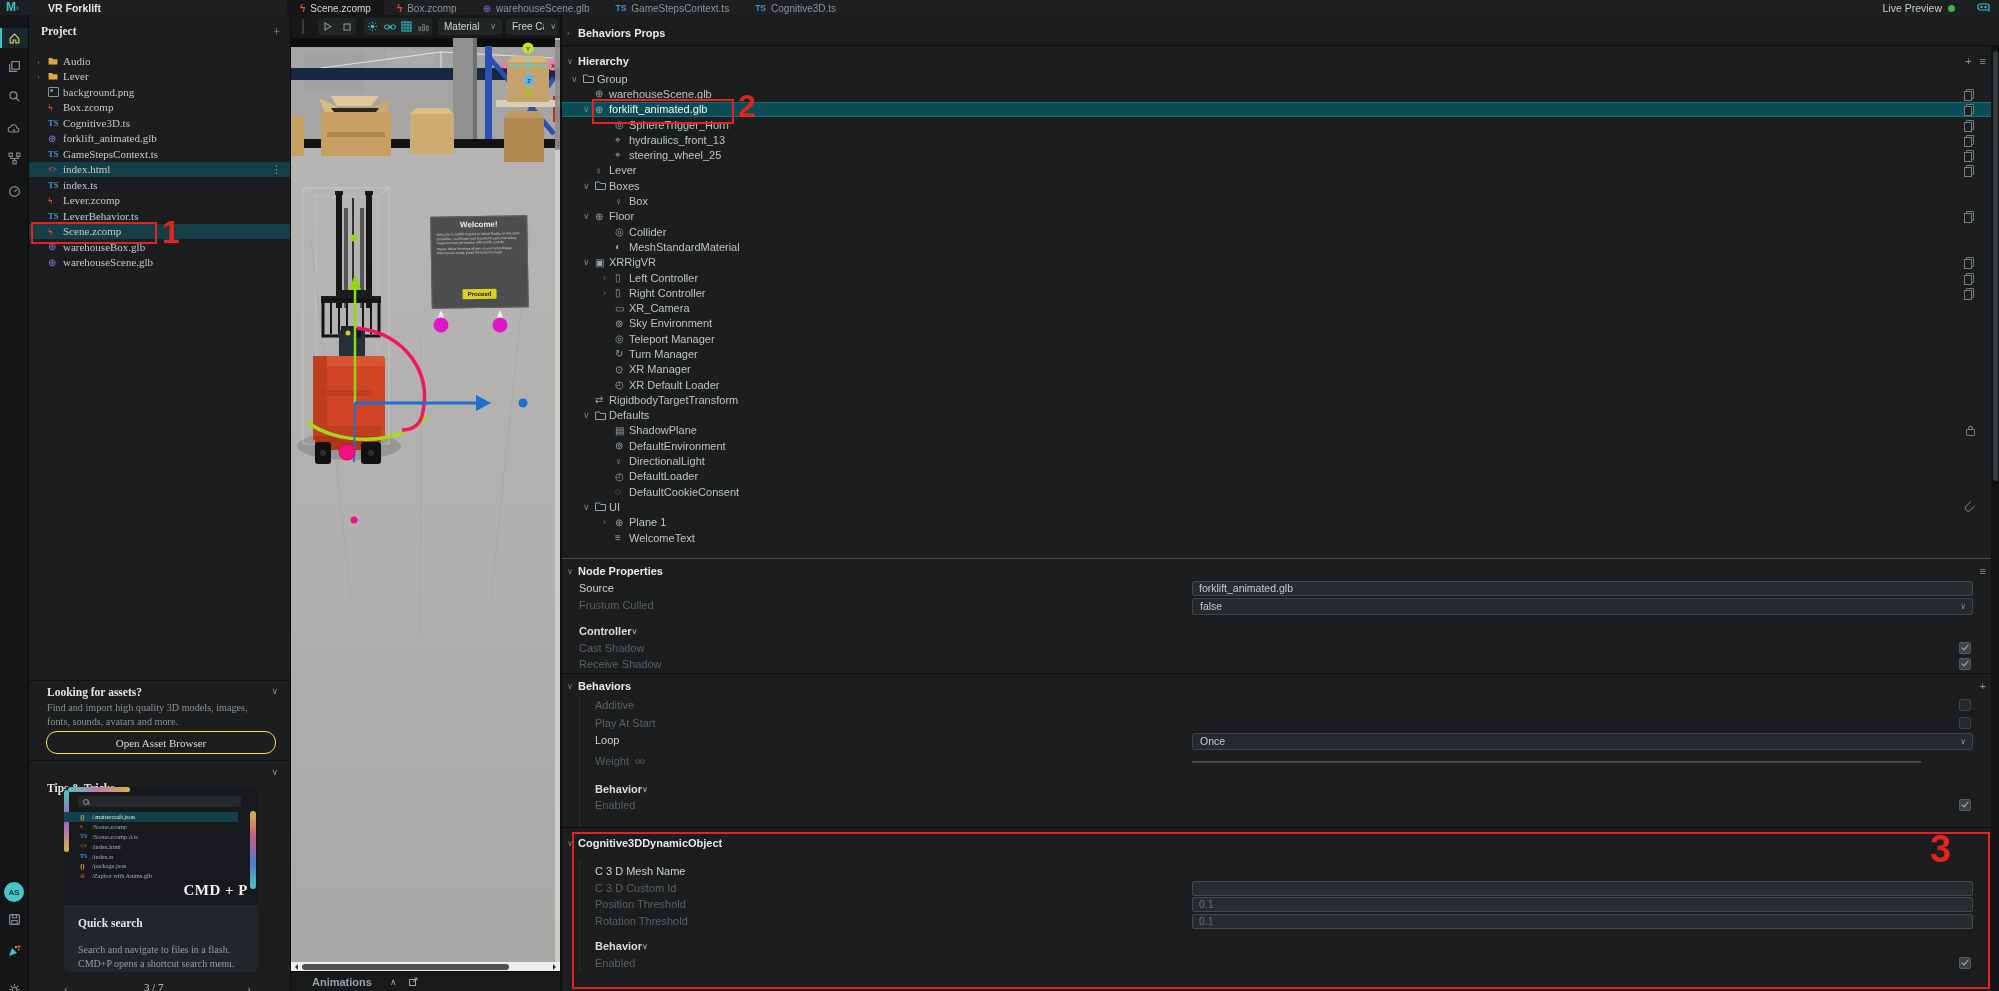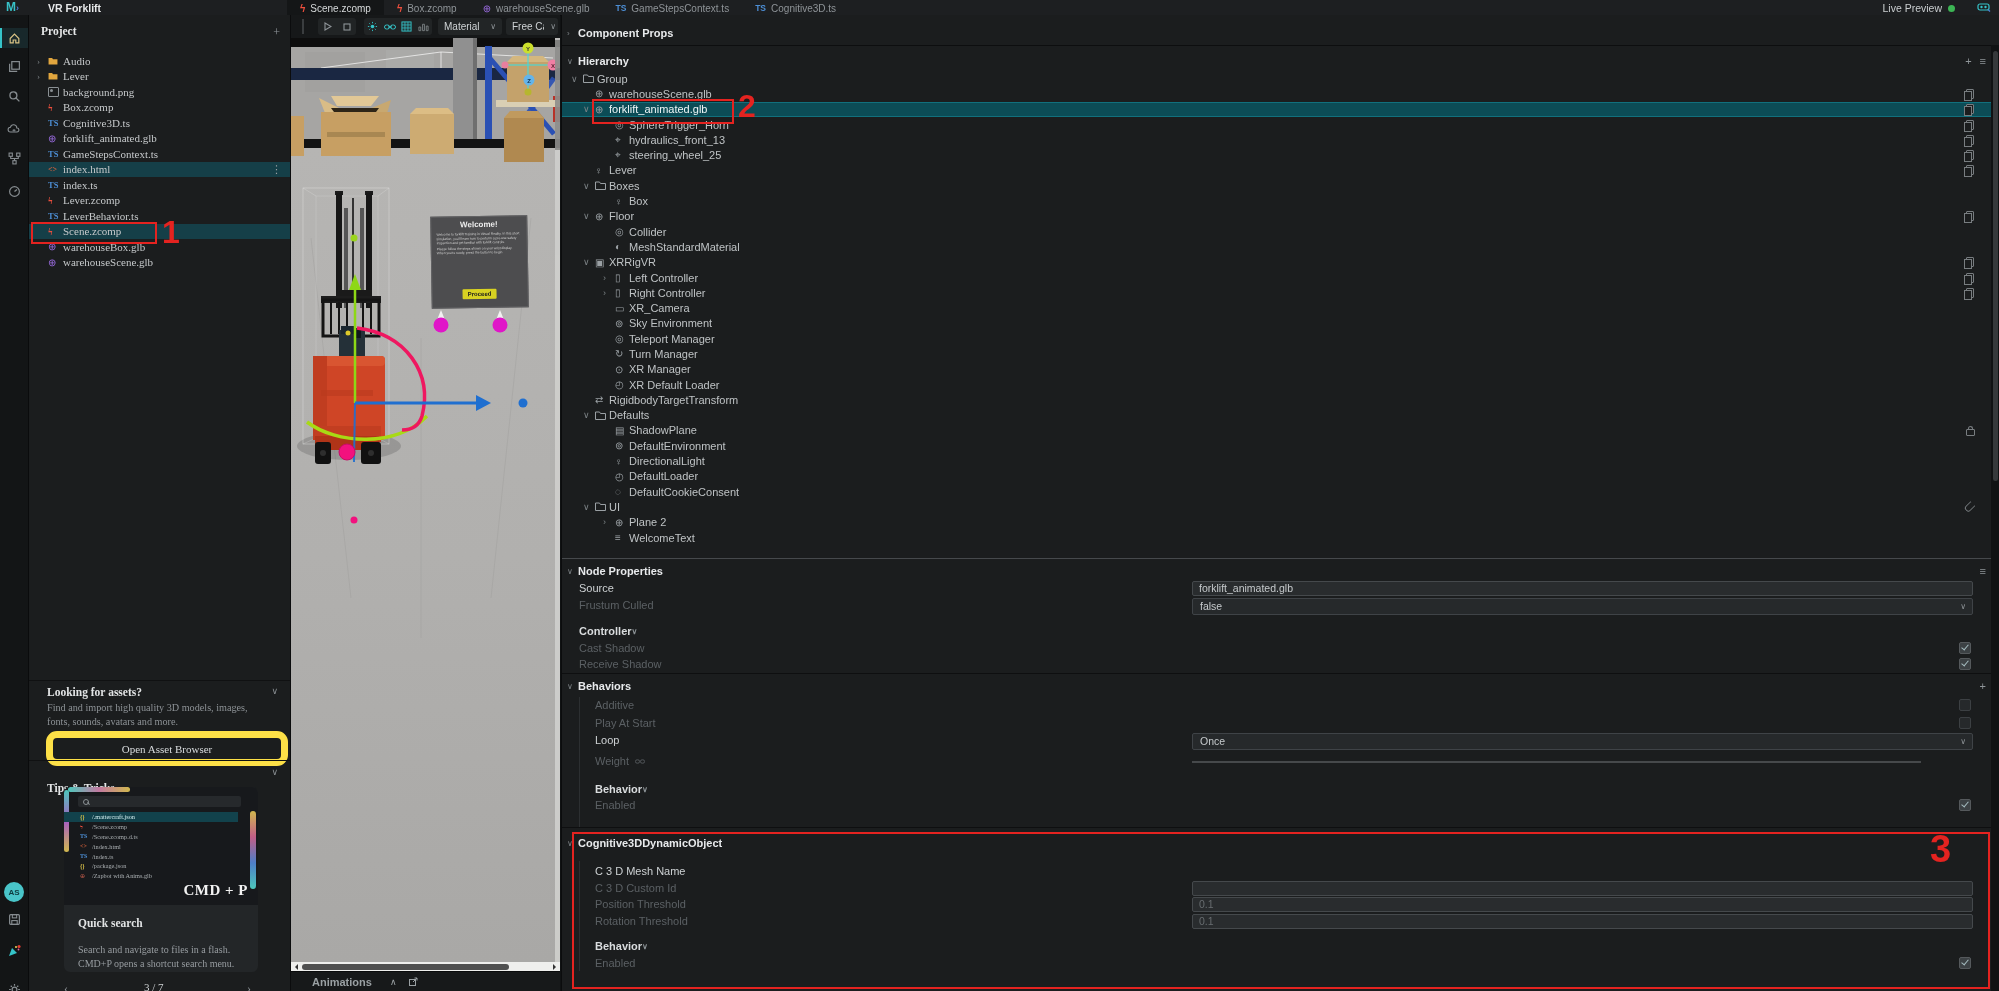--- a/index.html
+++ b/index.html
@@ -39,21 +39,21 @@
   .frow.sel{background:#153f48;}
   .frow .kb{margin-left:auto;margin-right:8px;color:#9ca1a4;}
   .fold{width:10px;height:8px;}
   .imgic{width:9px;height:8px;border:1px solid #8a9094;border-radius:1px;position:relative;}
   .imgic::after{content:"";position:absolute;width:3px;height:3px;border-radius:50%;background:#8a9094;left:1px;top:1px;}
   
   .ldiv{position:absolute;left:0;width:100%;border-top:1px solid #101112;}
   .secthead{position:absolute;left:18px;font-weight:bold;font-size:11.5px;color:#e2e4e5;}
   .sectchev{position:absolute;right:12px;color:#8a9094;font-size:9px;}
   #assetdesc{position:absolute;left:18px;top:686px;width:218px;color:#8d9296;font-size:10.2px;line-height:1.42;}
-  #assetbtn{position:absolute;left:17px;top:716px;width:228px;height:21px;border:7px solid #fde047;border-radius:11px;
+  #assetbtn{position:absolute;left:17px;top:716px;width:228px;height:21px;border:1px solid #fde047;border-radius:11px;
             color:#d8dbdd;font-size:11px;display:flex;align-items:center;justify-content:center;}
   #tipcard{position:absolute;left:35px;top:772px;width:194px;height:185px;background:#232628;border-radius:6px;overflow:hidden;}
   #tipimg{position:absolute;left:0;top:0;width:194px;height:118px;background:#17191c;}
   .holo1{position:absolute;left:0;top:3px;width:5px;height:62px;border-radius:3px;background:linear-gradient(#57e6d8,#c06ae0,#f2d457);opacity:.85;}
   .holo2{position:absolute;left:4px;top:0;width:62px;height:5px;border-radius:3px;background:linear-gradient(90deg,#57e6d8,#e08ab8,#f2d457);opacity:.85;}
   .holo3{position:absolute;right:2px;top:24px;width:6px;height:78px;border-radius:3px;background:linear-gradient(#f2d457,#e06a9a,#5790e6,#57e6d8);opacity:.85;}
   #minisearch{position:absolute;left:14px;top:9px;width:158px;height:11px;background:#26292c;border-radius:2px;display:flex;align-items:center;padding-left:5px;}
   .mglass{width:4px;height:4px;border:1px solid #8a9094;border-radius:50%;position:relative;}
   .mglass::after{content:"";position:absolute;left:3px;top:3px;width:3px;height:1px;background:#8a9094;transform:rotate(45deg);}
   .mrow{display:flex;align-items:center;gap:4px;height:9.8px;padding-left:16px;font-size:6.3px;color:#a9aeb1;width:158px;}
@@ -580,21 +580,21 @@
     <svg width="9" height="9" viewBox="0 0 9 9">
         <rect x="0.5" y="2.5" width="6" height="6" fill="none" stroke="#9aa0a3"></rect>
         <path d="M4 5L8 1M5.5 1H8v2.5" stroke="#9aa0a3" fill="none"></path>
       </svg>
   </span>
 </div>
 
 <div id="rpanel">
   <div class="phead" style="top:10px">
     <span class="ch">›</span>
-    <span class="ht">Component Props</span>
+    <span class="ht">Behaviors Props</span>
   </div>
   <div class="sep" style="top:30px;background:#0d0e0f"></div>
 
   <div class="phead" style="top:38px">
     <span class="ch">∨</span>
     <span class="ht">Hierarchy</span>
     <span class="rt" style="right:14px">
         <span>+</span>
         <span>≡</span>
       </span>
@@ -786,21 +786,21 @@
             <path d="M.5 1h4l1 1.5h5V8.5H.5z" fill="none" stroke="#9aa0a4"></path>
           </svg></span>
         <span>UI</span>
         <span class="bdg">
           <i class="clp"></i>
         </span>
       </div>
     <div class="hr l3">
         <span class="ch">›</span>
         <span class="hi">⊕</span>
-        <span>Plane 2</span>
+        <span>Plane 1</span>
       </div>
     <div class="hr l3">
         <span class="ch"></span>
         <span class="hi">≡</span>
         <span>WelcomeText</span>
       </div>
   </div>
 
   <div class="sep" style="top:543px;background:#46494c"></div>
 

